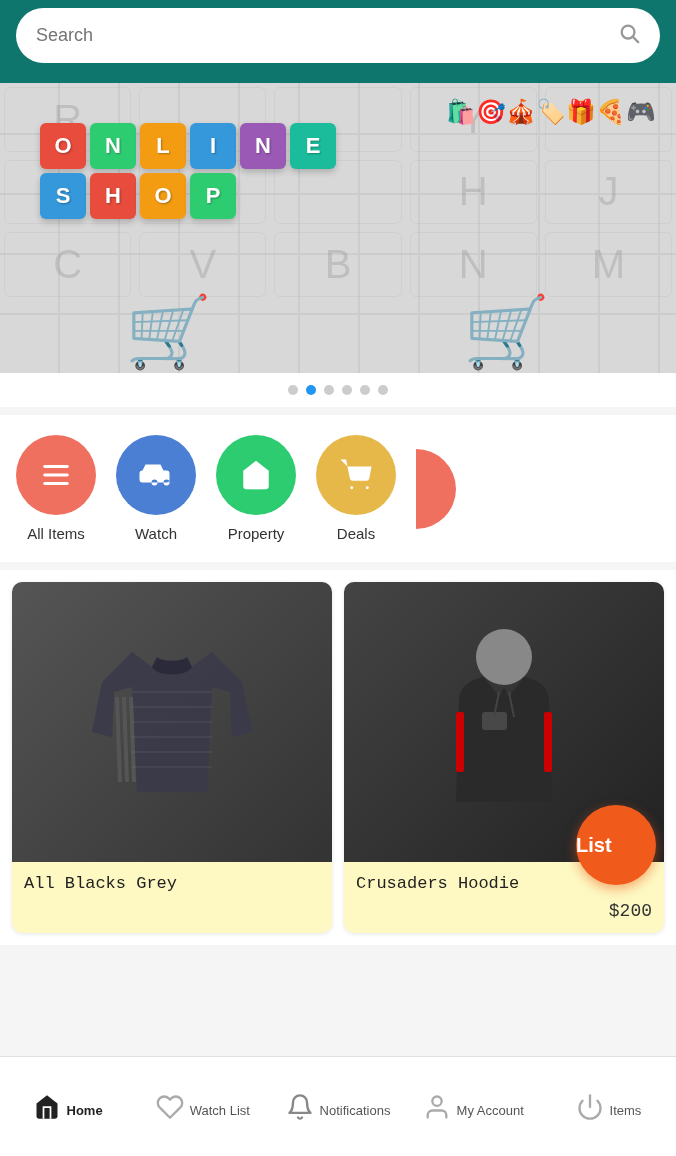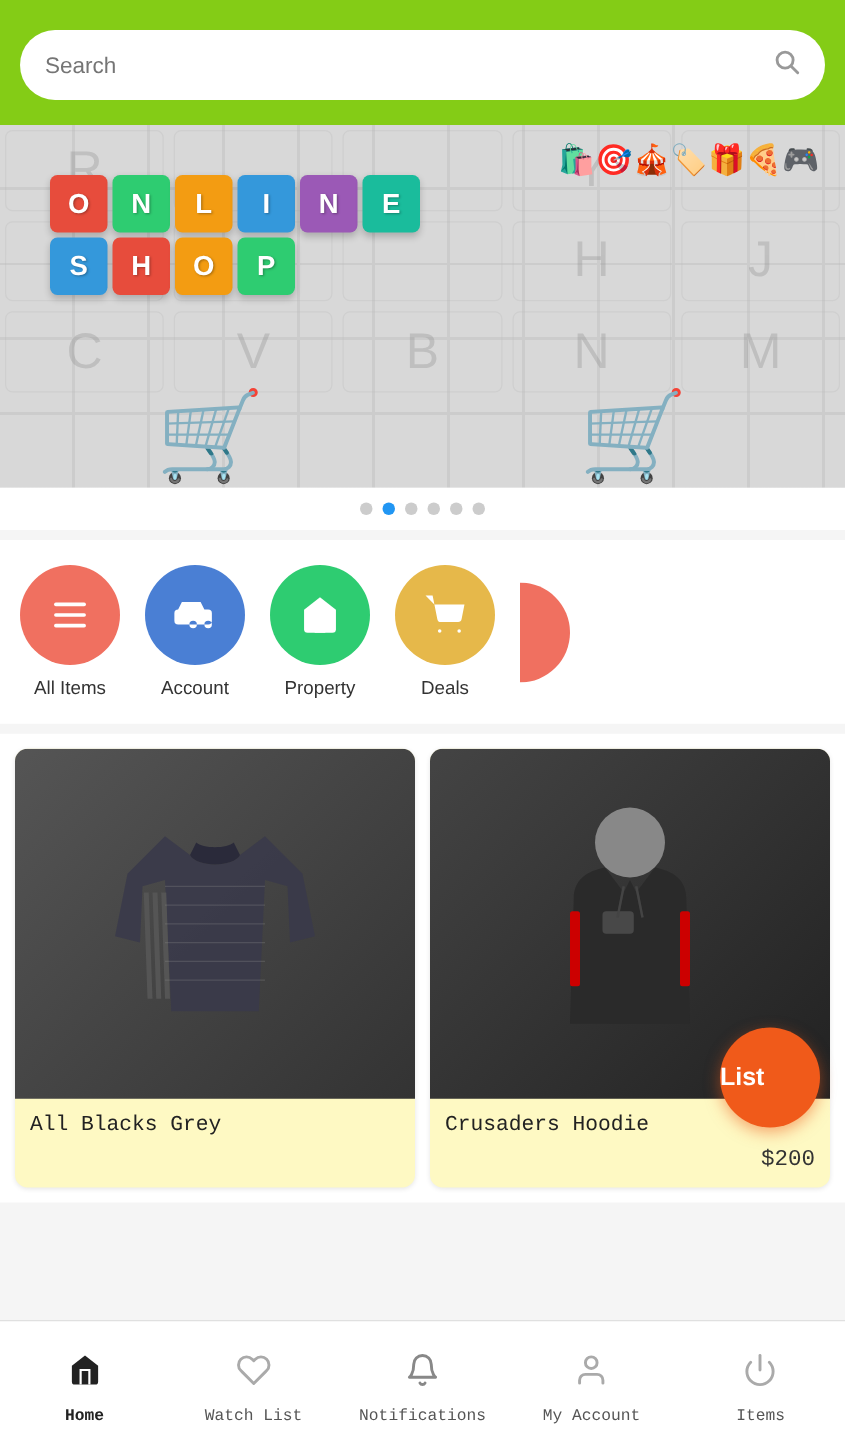--- a/index.html
+++ b/index.html
@@ -8,22 +8,22 @@
     body {
       width: 676px;
       min-height: 1156px;
       font-family: -apple-system, BlinkMacSystemFont, 'Segoe UI', Arial, sans-serif;
       background: #f5f5f5;
       overflow-x: hidden;
     }
 
     
     .header {
-      background: #84cc16;
-      padding: 24px 16px 20px;
+      background: #0f766e;
+      padding: 8px 16px 20px;
     }
 
     .search-bar {
       background: white;
       border-radius: 30px;
       display: flex;
       align-items: center;
       padding: 14px 20px;
       gap: 10px;
     }
@@ -247,27 +247,26 @@
       width: 676px;
       background: white;
       border-top: 1px solid #e0e0e0;
       display: flex;
       height: 100px;
     }
 
     .nav-item {
       flex: 1;
       display: flex;
-      flex-direction: column;
+      flex-direction: row;
       align-items: center;
       justify-content: center;
       gap: 6px;
       cursor: pointer;
       padding-top: 8px;
-      font-family: Liberation Mono, monospace;
     }
 
     .nav-icon {
       font-size: 28px;
     }
 
     .nav-label {
       font-size: 13px;
       color: #555;
     }
@@ -393,21 +392,21 @@
       </div>
       <span class="category-label">All Items</span>
     </div>
 
     <div class="category-item">
       <div class="category-circle cat-blue">
         <svg width="36" height="36" viewBox="0 0 24 24" fill="white">
           <path d="M5 17H3a2 2 0 01-2-2v-4a2 2 0 012-2l2-4h10l2 4h2a2 2 0 012 2v4a2 2 0 01-2 2h-2m-8 0a2 2 0 104 0 2 2 0 00-4 0m8 0a2 2 0 104 0 2 2 0 00-4 0"></path>
         </svg>
       </div>
-      <span class="category-label">Account</span>
+      <span class="category-label">Watch</span>
     </div>
 
     <div class="category-item">
       <div class="category-circle cat-green">
         <svg width="34" height="34" viewBox="0 0 24 24" fill="white">
           <path d="M3 9l9-7 9 7v11a2 2 0 01-2 2H5a2 2 0 01-2-2z"></path>
           <polyline points="9 22 9 12 15 12 15 22"></polyline>
         </svg>
       </div>
       <span class="category-label">Property</span>

